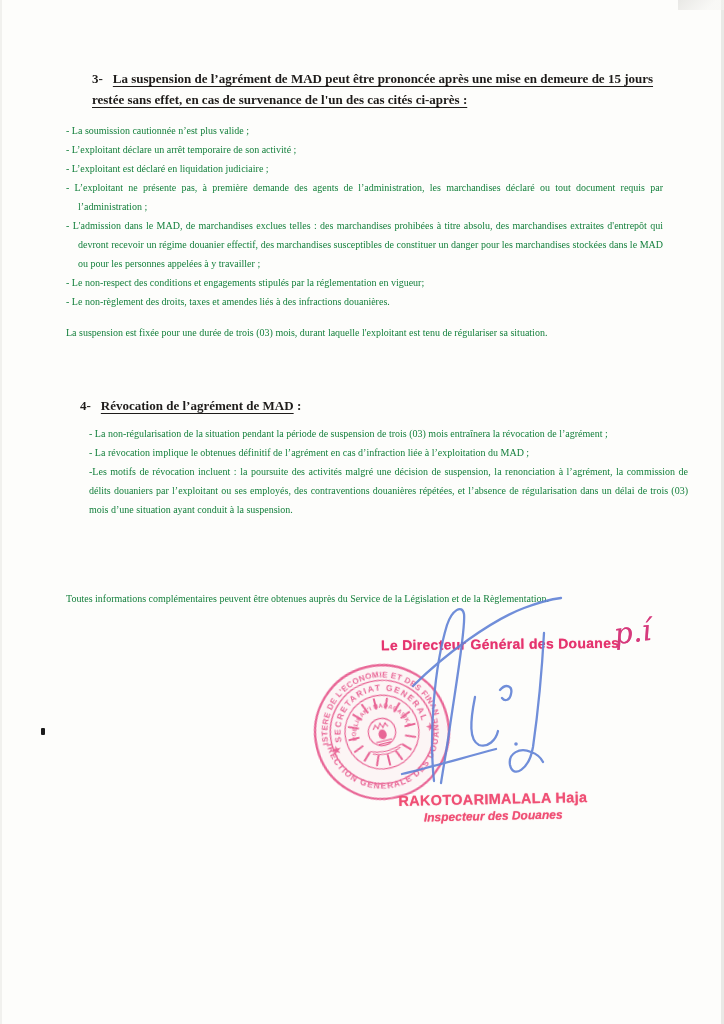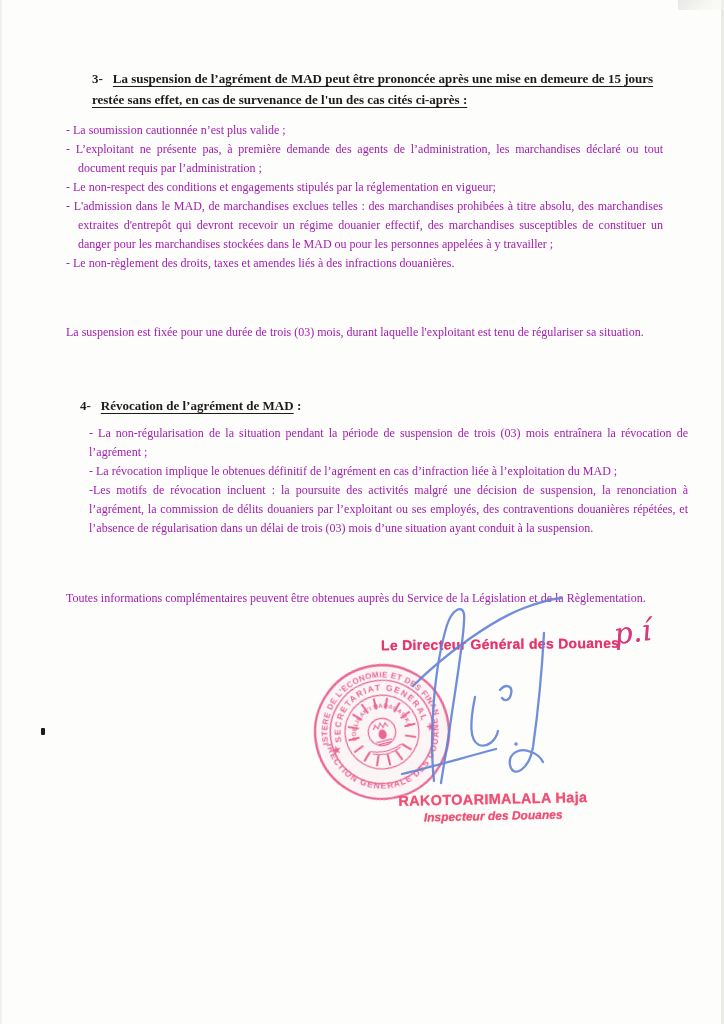--- a/index.html
+++ b/index.html
@@ -10,21 +10,21 @@
     color:#2e2c29;
     position:relative;
     overflow:hidden;
   }
   .page{position:absolute;inset:0;background:#fdfdfb;}
   .edge-r{position:absolute;right:0;top:0;width:3px;height:100%;background:#e9e9e6;}
   .edge-l{position:absolute;left:0;top:0;width:2px;height:100%;background:#f1f1ee;}
   .corner-tr{position:absolute;right:0;top:0;width:46px;height:10px;background:linear-gradient(135deg,#d8d7d4, #f5f5f2 70%);opacity:.55;}
 
   .abs{position:absolute;}
-  .body-text{font-size:12px;line-height:19px;text-align:justify;color:#a21caf;}
+  .body-text{font-size:10px;line-height:19px;text-align:justify;color:#15803d;}
   .heading{font-weight:bold;font-size:13px;line-height:21px;color:#1e1c1a;}
   .heading .u{text-decoration:underline;text-underline-offset:3px;}
   .h-num{display:inline-block;margin-right:10px;}
   .hang{padding-left:12px;text-indent:-12px;}
   .speck{position:absolute;left:41px;top:728px;width:4px;height:7px;background:#1c1c1c;border-radius:1px;}
 
   .red-title{
     font-family:"Liberation Sans", sans-serif;
     font-weight:bold;font-size:14px;letter-spacing:.3px;
     color:#e5336e;text-shadow:0 0 .7px rgba(229,51,110,.8);
@@ -54,23 +54,25 @@
   <div class="edge-r"></div>
   <div class="corner-tr"></div>
   <div class="speck"></div>
 
   <div class="abs heading" style="left:92px;top:68px;width:575px;">
     <span class="h-num">3-</span><span class="u">La suspension de l’agrément de MAD peut être prononcée après une mise en demeure de 15 jours restée sans effet, en cas de survenance de l'un des cas cités ci-après :</span>
   </div>
 
   <div class="abs body-text" style="left:66px;top:121px;width:597px;">
     <div class="hang">- La soumission cautionnée n’est plus valide ;</div>
+    <div class="hang">- L’exploitant déclare un arrêt temporaire de son activité ;</div>
+    <div class="hang">- L’exploitant est déclaré en liquidation judiciaire ;</div>
     <div class="hang">- L’exploitant ne présente pas, à première demande des agents de l’administration, les marchandises déclaré ou tout document requis par l’administration ;</div>
+    <div class="hang">- L'admission dans le MAD, de marchandises exclues telles : des marchandises prohibées à titre absolu,  des marchandises extraites d'entrepôt qui devront recevoir un régime douanier effectif, des marchandises susceptibles de constituer un danger pour les marchandises stockées dans le MAD ou pour les personnes appelées à y travailler ;</div>
     <div class="hang">- Le non-respect des conditions et engagements stipulés par la réglementation en vigueur;</div>
-    <div class="hang">- L'admission dans le MAD, de marchandises exclues telles : des marchandises prohibées à titre absolu,  des marchandises extraites d'entrepôt qui devront recevoir un régime douanier effectif, des marchandises susceptibles de constituer un danger pour les marchandises stockées dans le MAD ou pour les personnes appelées à y travailler ;</div>
     <div class="hang">- Le non-règlement des droits, taxes et amendes liés à des infractions douanières.</div>
   </div>
 
   <div class="abs body-text" style="left:66px;top:323px;width:597px;">La suspension est fixée pour une durée de trois (03) mois, durant laquelle l'exploitant est tenu de régulariser sa situation.</div>
 
   <div class="abs heading" style="left:80px;top:395px;width:560px;">
     <span class="h-num">4-</span><span class="u">Révocation de l’agrément de MAD</span><span> :</span>
   </div>
 
   <div class="abs body-text" style="left:66px;top:424px;width:599px;margin-left:23px;">

